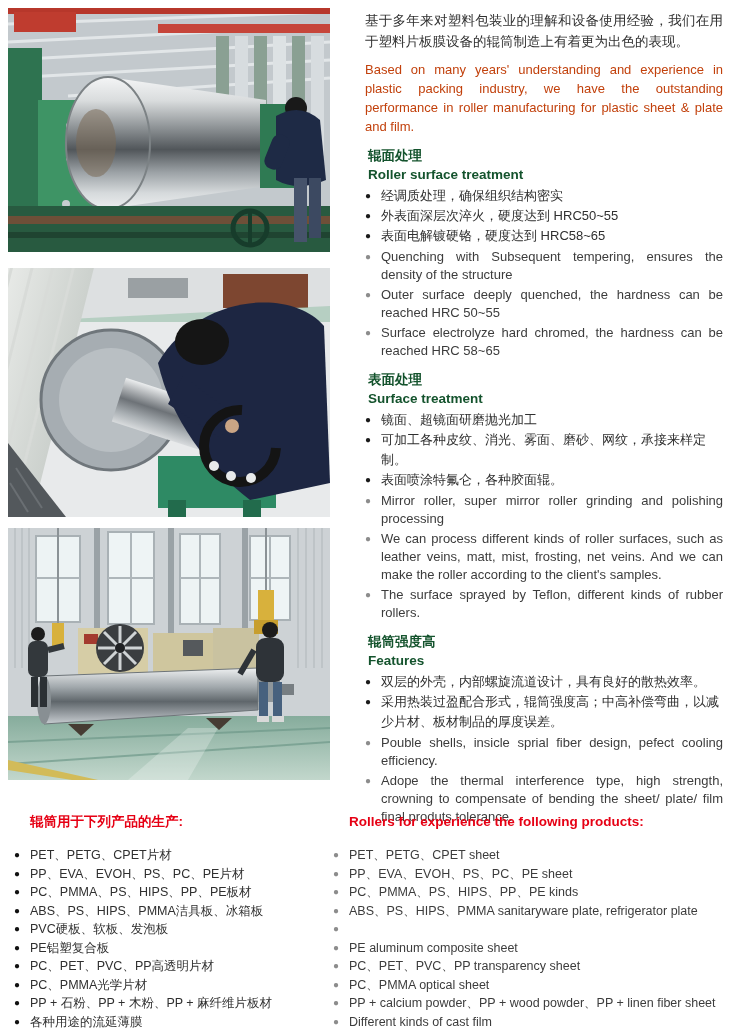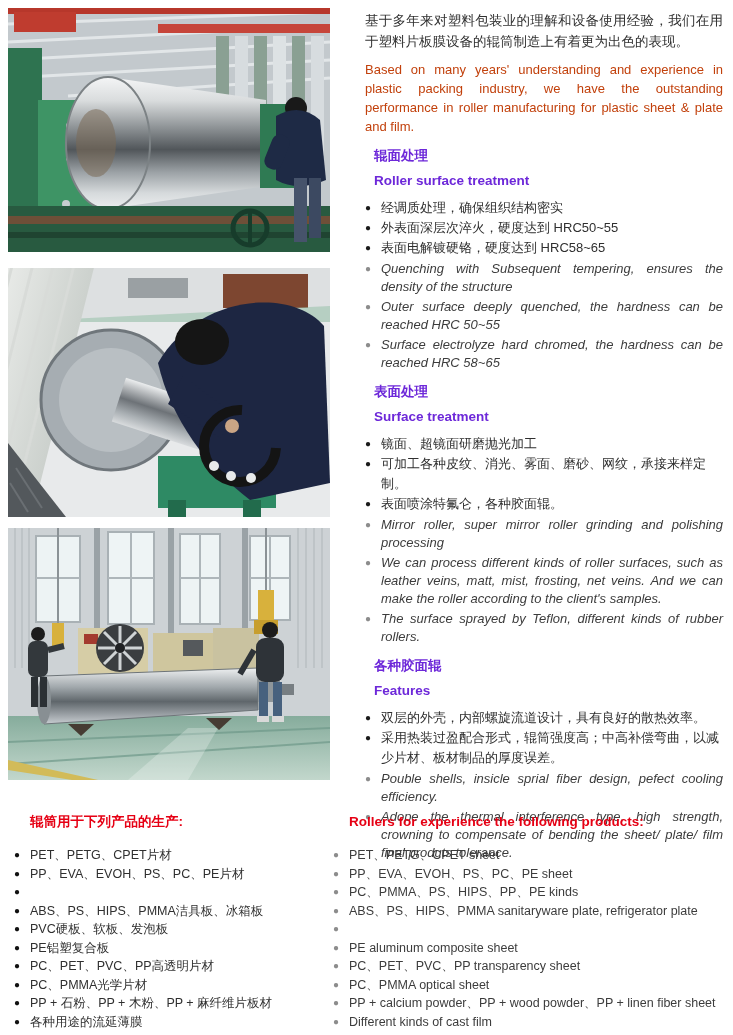--- a/index.html
+++ b/index.html
@@ -8,31 +8,31 @@
   .photo{position:absolute;left:8px;margin:0;padding:0;line-height:0;}
   .photo svg{display:block;}
   .p1{top:8px;}  .p2{top:268px;}  .p3{top:528px;}
 
   .right-col{position:absolute;left:365px;top:10px;width:358px;}
   .intro{margin:0;text-align:justify;}
   .intro.zh{font-size:13.5px;line-height:21px;color:#303030;}
   .intro.en{margin-top:8px;font-size:13px;line-height:19px;color:#c2410c;}
 
   section{margin:0;}
-  .hzh,.hen{margin:9px;font-size:13.5px;line-height:16px;font-weight:bold;color:#6d28d9;}
+  .hzh,.hen{margin:3px;font-size:13.5px;line-height:16px;font-weight:bold;color:#14532d;}
   .hzh{margin-top:12px;}
   ul.bullets{list-style:none;margin:3px 0 0 0;padding:0;}
   ul.bullets li{display:flex;align-items:flex-start;}
   ul.bullets .b{flex:none;width:16px;font-size:10px;}
   ul.bullets .t{flex:1;}
   li.zh{font-size:13px;line-height:20px;color:#2f2f2f;}
   li.zh .b{color:#1a1a1a;line-height:20px;}
   li.en{font-size:13px;line-height:18px;margin-top:2px;color:#3c3c3c;}
   li.en .b{color:#8c8c8c;line-height:18px;}
-  li.en .t{text-align:justify;font-style:italic;}
+  li.en .t{text-align:justify;}
 
   .products{position:absolute;top:798px;}
   .products h3{margin:16px;font-size:13.5px;line-height:16px;font-weight:bold;color:#e60014;}
   .products ul{list-style:none;margin:16px 0 0 0;padding:0;}
   .products li{display:flex;align-items:flex-start;font-size:12.5px;line-height:18.5px;white-space:nowrap;}
   .products .b{flex:none;width:16px;font-size:10px;line-height:18.5px;}
   .zhcol{left:14px;width:318px;color:#2f2f2f;}
   .zhcol .b{color:#111111;}
   .encol{left:333px;width:396px;color:#3c3c3c;}
   .encol .b{color:#8c8c8c;}
@@ -298,21 +298,21 @@
             <span class="t">We can process different kinds of roller surfaces, such as leather veins, matt, mist, frosting, net veins. And we can make the roller according to the client's samples.</span>
           </li>
         <li class="en">
             <span class="b">●</span>
             <span class="t">The surface sprayed by Teflon, different kinds of rubber rollers.</span>
           </li>
       </ul>
     </section>
 
     <section>
-      <h3 class="hzh">各种胶面辊</h3>
+      <h3 class="hzh">辊筒强度高</h3>
       <h3 class="hen">Features</h3>
       <ul class="bullets">
         <li class="zh">
             <span class="b">●</span>
             <span class="t">双层的外壳，内部螺旋流道设计，具有良好的散热效率。</span>
           </li>
         <li class="zh">
             <span class="b">●</span>
             <span class="t">采用热装过盈配合形式，辊筒强度高；中高补偿弯曲，以减少片材、板材制品的厚度误差。</span>
           </li>
@@ -334,20 +334,21 @@
       <li>
           <span class="b">●</span>
           <span class="t">PET、PETG、CPET片材</span>
         </li>
       <li>
           <span class="b">●</span>
           <span class="t">PP、EVA、EVOH、PS、PC、PE片材</span>
         </li>
       <li>
           <span class="b">●</span>
+          <span class="t">PC、PMMA、PS、HIPS、PP、PE板材</span>
         </li>
       <li>
           <span class="b">●</span>
           <span class="t">ABS、PS、HIPS、PMMA洁具板、冰箱板</span>
         </li>
       <li>
           <span class="b">●</span>
           <span class="t">PVC硬板、软板、发泡板</span>
         </li>
       <li>

